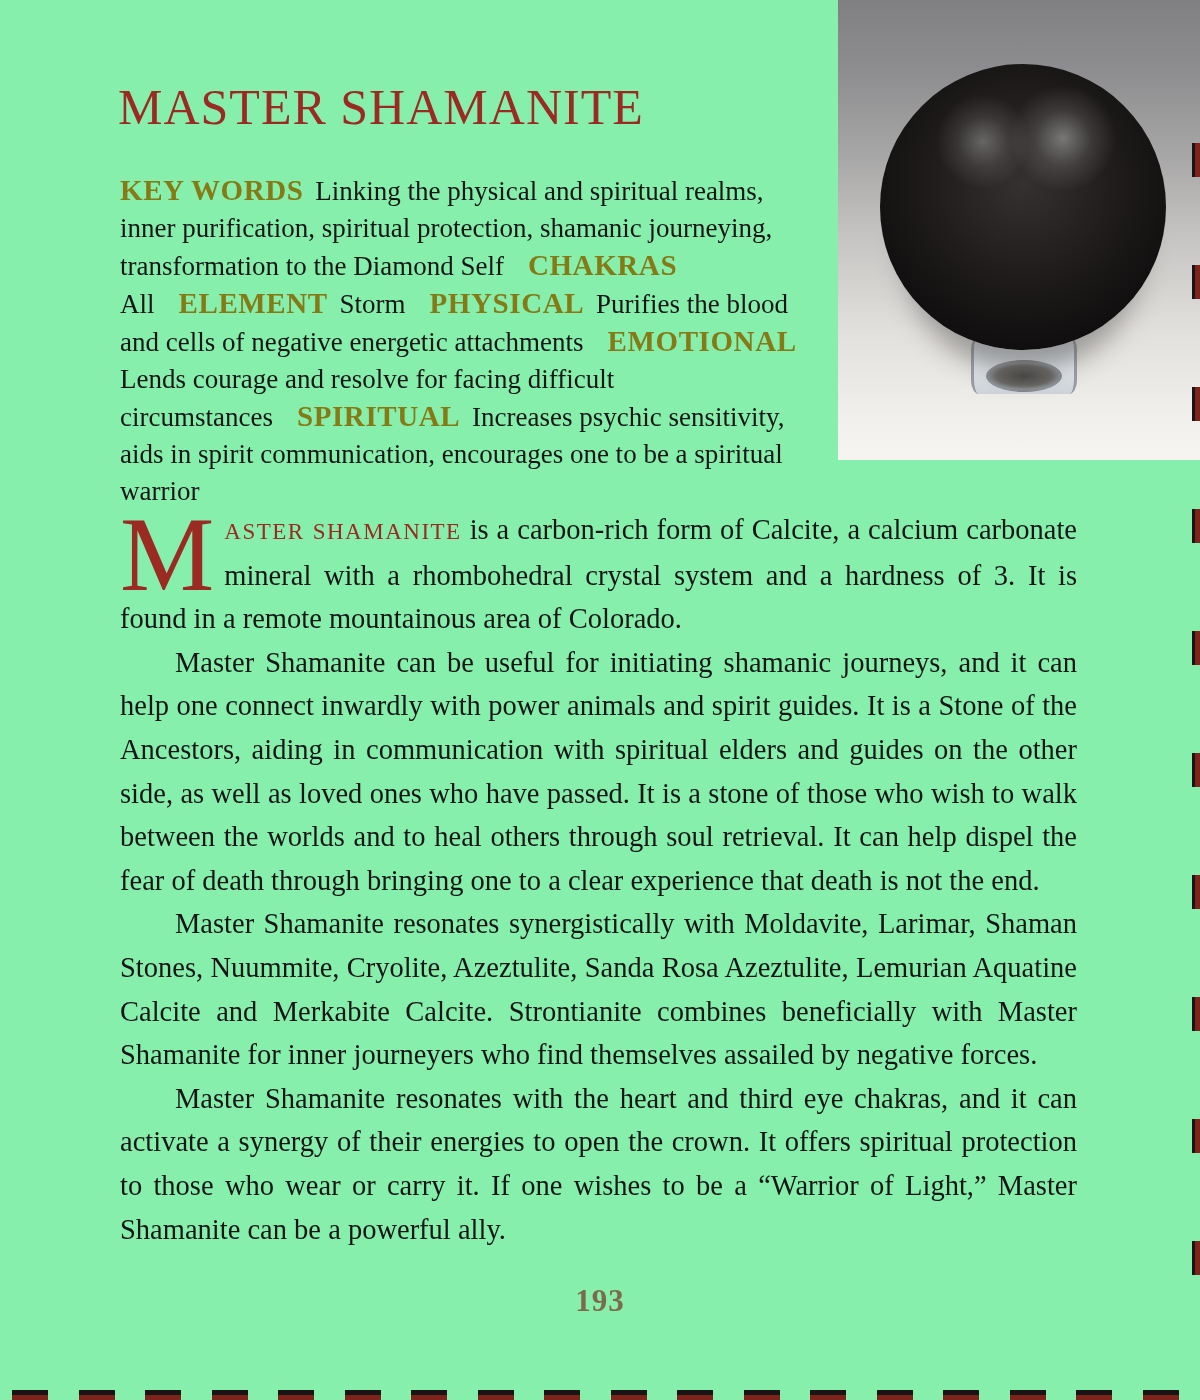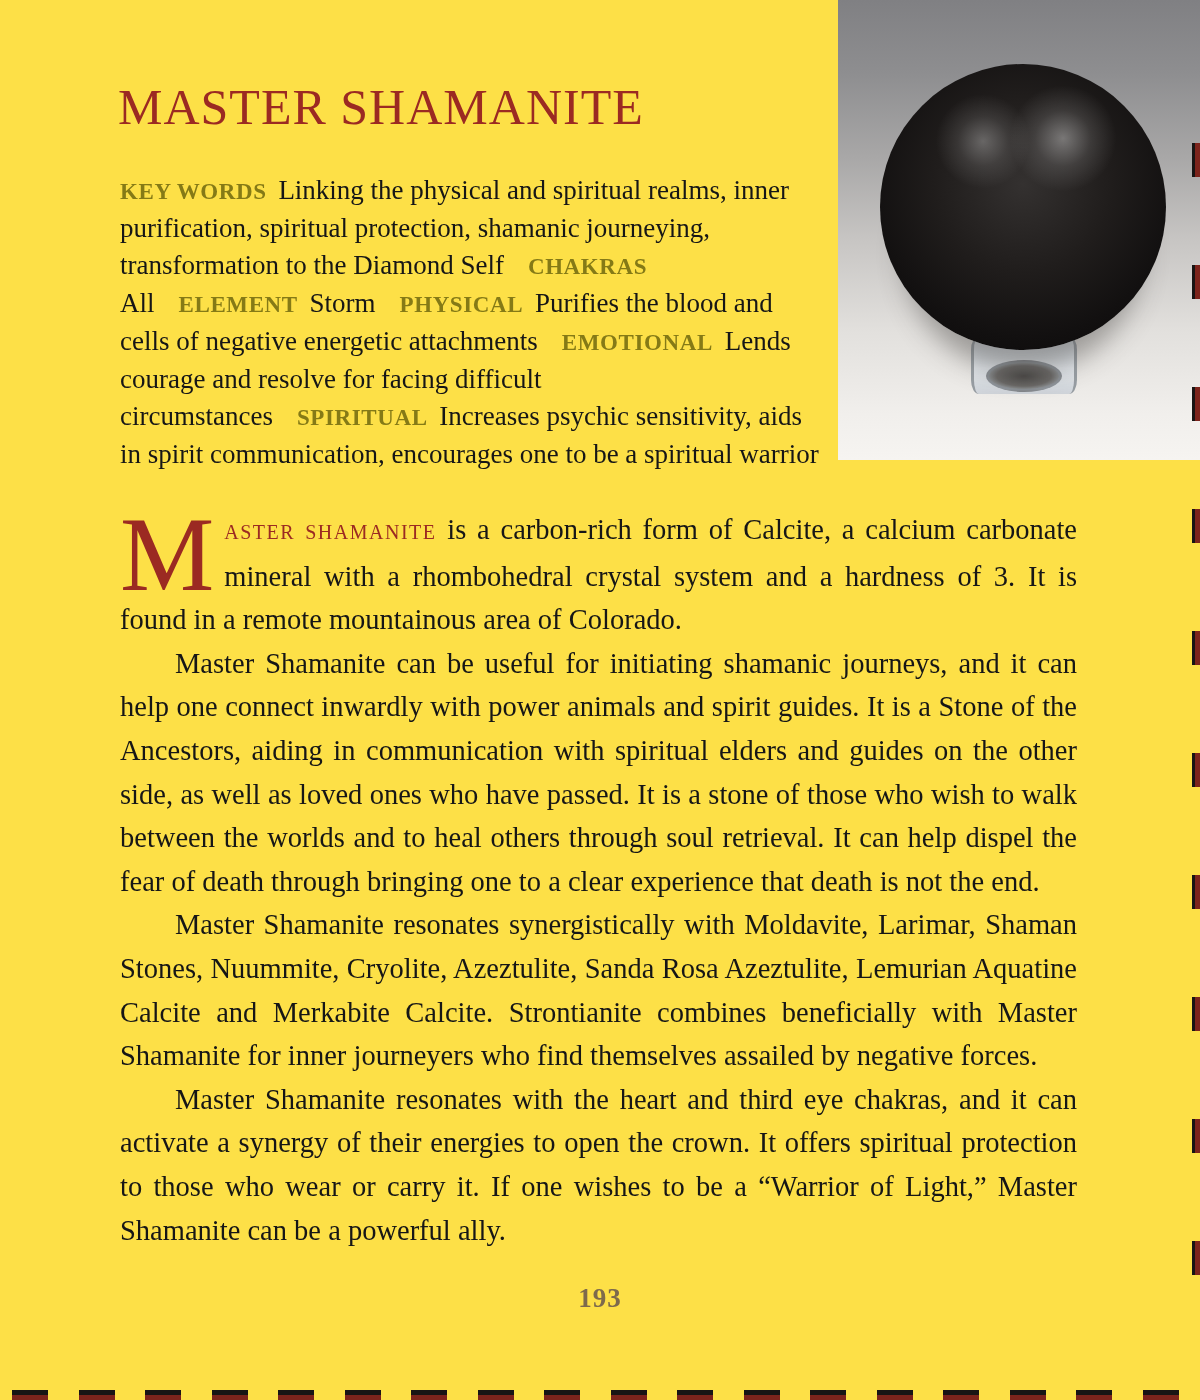--- a/index.html
+++ b/index.html
@@ -3,21 +3,21 @@
 <meta charset="utf-8">
 <style>
   :root{
     --accent-red:#9b2a22;
     --label-olive:#857a16;
     --page-brown:#7d6a4c;
     --text-ink:#161616;
   }
   html,body{margin:0;padding:0;background:#ffffff;}
   .page{
-    position:relative;width:1200px;height:1400px;background:#fde047;
+    position:relative;width:1200px;height:1400px;background:#86efac;
     overflow:hidden;font-family:"Liberation Serif",serif;color:var(--text-ink);
   }
   
   .photo{
     position:absolute;left:838px;top:0;width:362px;height:460px;
     background:linear-gradient(180deg,#808083 0%,#8e8e90 16%,#a8a7a7 34%,
                #c7c5c3 52%,#e2e0dd 72%,#f1efec 90%,#f6f4f1 100%);
   }
   .sphere{
     position:absolute;left:42px;top:64px;width:286px;height:286px;border-radius:50%;
@@ -44,37 +44,37 @@
   h1.title{
     position:absolute;left:118px;top:78px;margin:0;
     font-size:50px;font-weight:400;letter-spacing:1px;color:var(--accent-red);
   }
   .keywords{
     position:absolute;left:120px;top:172px;width:700px;margin:0;
     font-size:27px;line-height:37px;text-align:left;
   }
   .lbl{
     font-family:"Liberation Serif",serif;font-weight:700;color:var(--label-olive);
-    font-size:23px;letter-spacing:.6px;margin:0 5px 0 24px;white-space:nowrap;
+    font-size:29px;letter-spacing:.6px;margin:0 5px 0 24px;white-space:nowrap;
   }
   .lbl:first-child{margin-left:0;}
   .article{
     position:absolute;left:120px;top:508px;width:957px;
     font-size:28.5px;line-height:43.6px;text-align:justify;hyphens:auto;
   }
   .article p{margin:0;}
   .article p.para{text-indent:55px;}
   .dropcap{
     float:left;color:var(--accent-red);
     font-size:106px;line-height:82px;padding:6px 10px 0 0;
   }
-  .leadsc{color:var(--accent-red);font-size:20px;letter-spacing:1.5px;}
+  .leadsc{color:var(--accent-red);font-size:23px;letter-spacing:1.5px;}
   .pagenum{
     position:absolute;left:0;top:1283px;width:1200px;text-align:center;
-    font-size:27px;font-weight:700;letter-spacing:1px;color:var(--page-brown);
+    font-size:31px;font-weight:700;letter-spacing:1px;color:var(--page-brown);
   }
   
   .vmark{
     position:absolute;right:0;width:8px;height:34px;z-index:5;
     background:linear-gradient(to right,#181514 0 3px,#7c241c 3px 100%);
   }
   .hmark{
     position:absolute;top:1390px;width:36px;height:10px;z-index:5;
     background:linear-gradient(to bottom,#181514 0 5px,#7c241c 5px 100%);
   }

